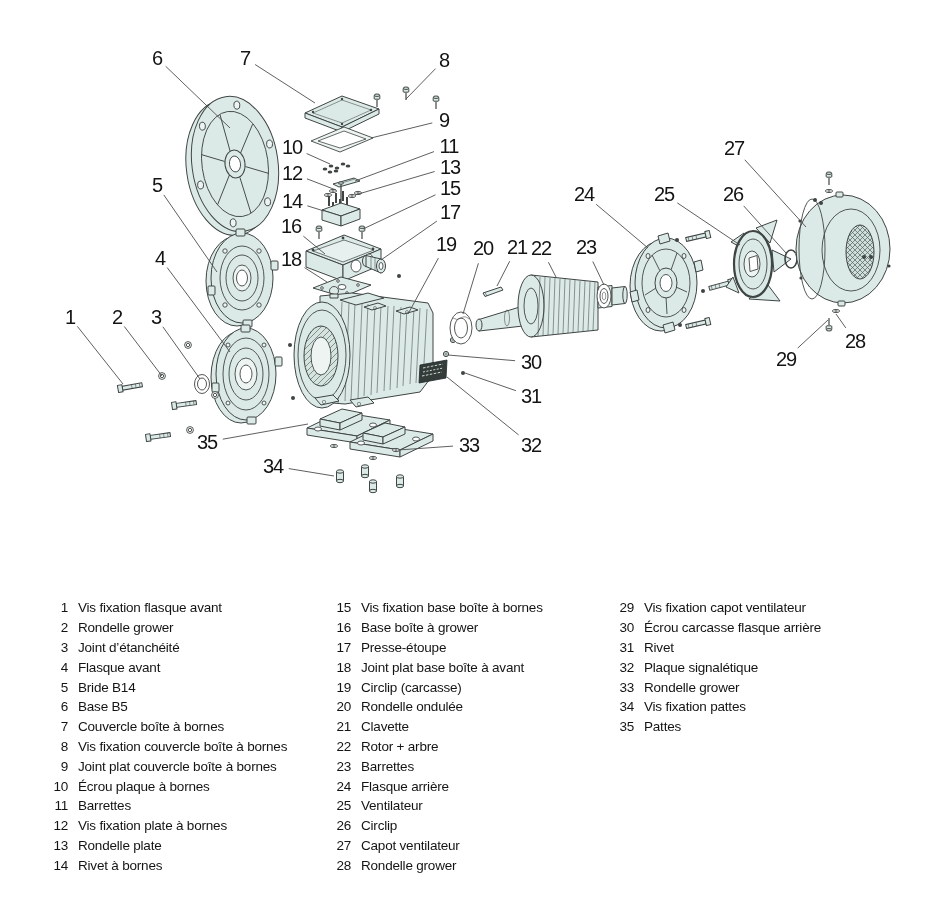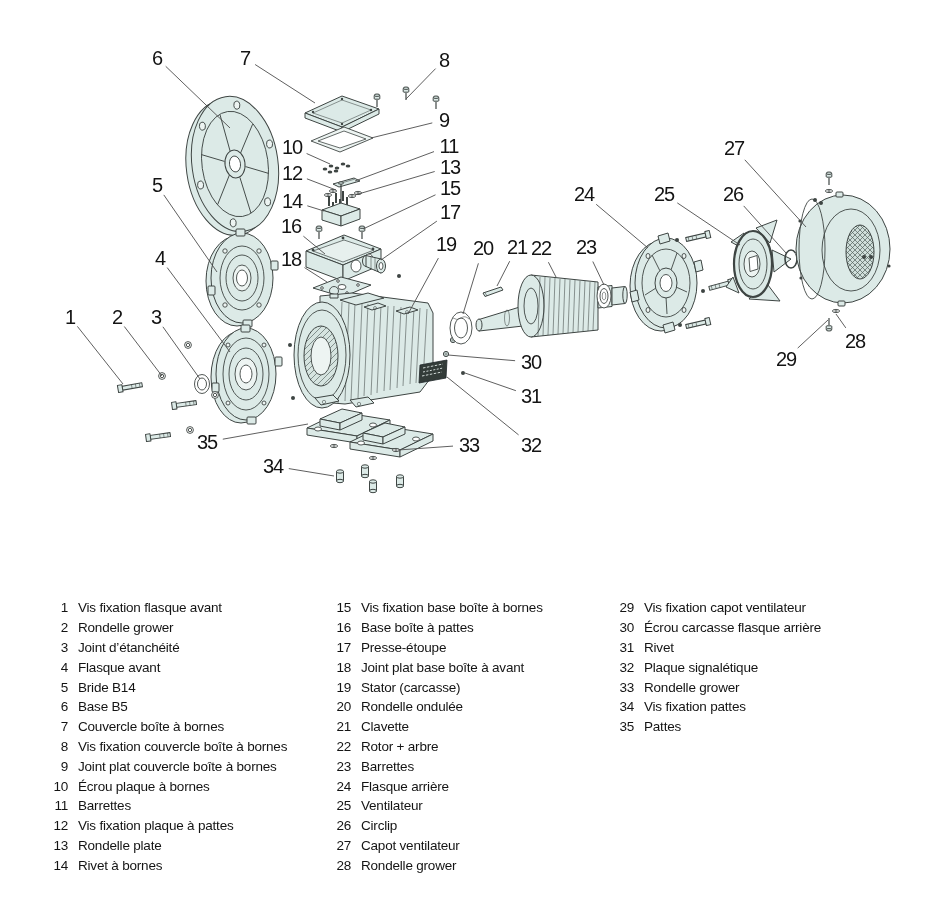--- a/index.html
+++ b/index.html
@@ -592,51 +592,51 @@
         <div class="legend-row">
           <span class="num">10</span>
           <span>Écrou plaque à bornes</span>
         </div>
         <div class="legend-row">
           <span class="num">11</span>
           <span>Barrettes</span>
         </div>
         <div class="legend-row">
           <span class="num">12</span>
-          <span>Vis fixation plaque à pattes</span>
+          <span>Vis fixation plate à bornes</span>
         </div>
         <div class="legend-row">
           <span class="num">13</span>
           <span>Rondelle plate</span>
         </div>
         <div class="legend-row">
           <span class="num">14</span>
           <span>Rivet à bornes</span>
         </div>
       </div>
   <div class="legend-col c1">
         <div class="legend-row">
           <span class="num">15</span>
           <span>Vis fixation base boîte à bornes</span>
         </div>
         <div class="legend-row">
           <span class="num">16</span>
-          <span>Base boîte à pattes</span>
+          <span>Base boîte à grower</span>
         </div>
         <div class="legend-row">
           <span class="num">17</span>
           <span>Presse-étoupe</span>
         </div>
         <div class="legend-row">
           <span class="num">18</span>
           <span>Joint plat base boîte à avant</span>
         </div>
         <div class="legend-row">
           <span class="num">19</span>
-          <span>Stator (carcasse)</span>
+          <span>Circlip (carcasse)</span>
         </div>
         <div class="legend-row">
           <span class="num">20</span>
           <span>Rondelle ondulée</span>
         </div>
         <div class="legend-row">
           <span class="num">21</span>
           <span>Clavette</span>
         </div>
         <div class="legend-row">

